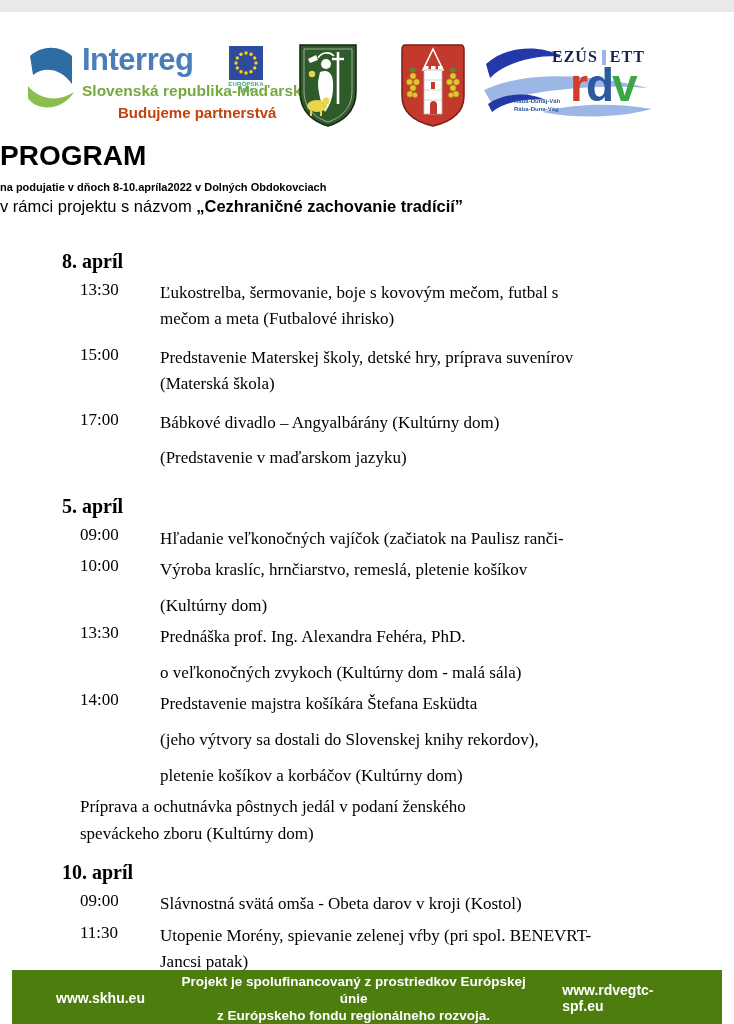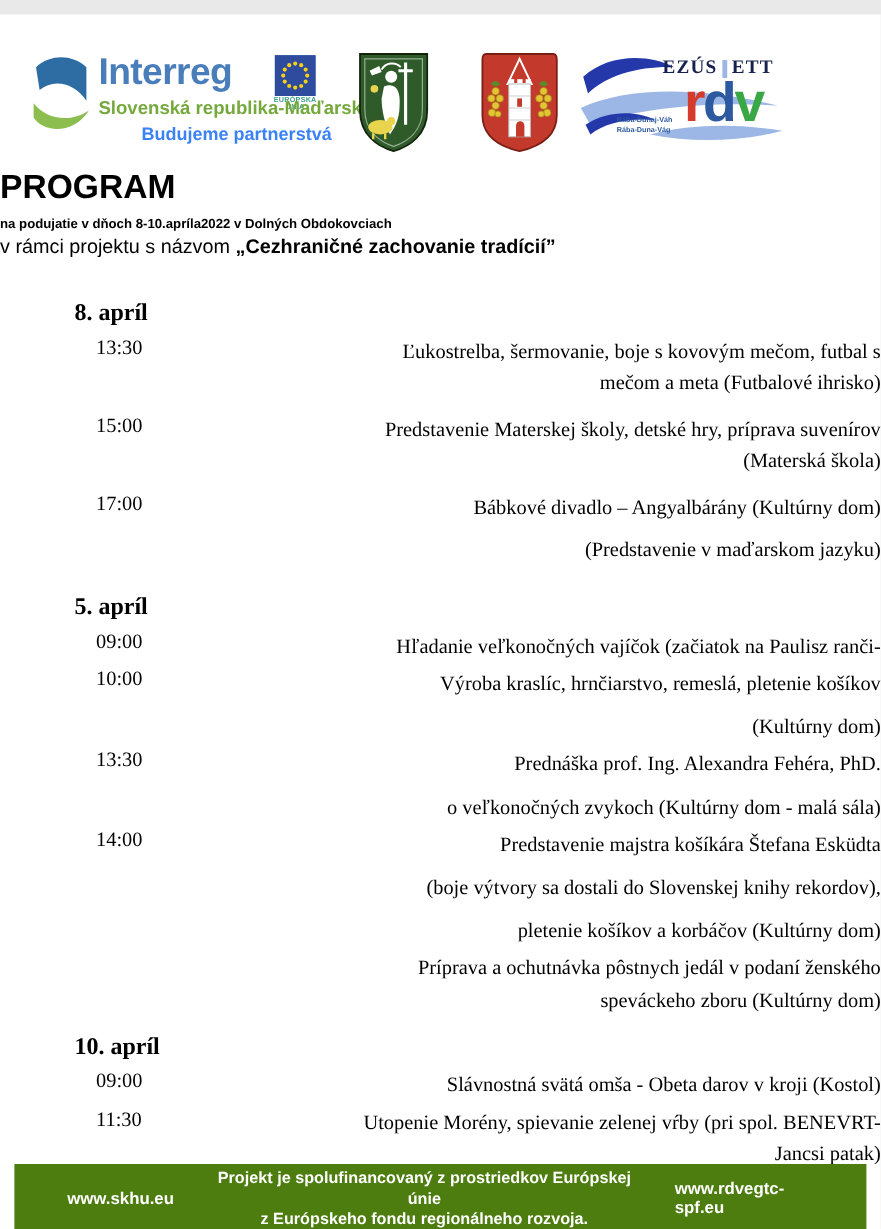--- a/index.html
+++ b/index.html
@@ -17,21 +17,21 @@
   
   .logos { position:absolute; top:28px; left:0; width:734px; height:90px; }
 
   .interreg { position:absolute; left:24px; top:2px; width:262px; height:86px; }
   .interreg .swoosh { position:absolute; left:0; top:2px; }
   .interreg .brand { position:absolute; left:58px; top:0px; font-family:"Liberation Sans",sans-serif; font-weight:bold; font-size:31px; color:#4a7ebb; letter-spacing:-0.5px; }
   .euflag { position:absolute; left:204px; top:4px; width:36px; height:46px; text-align:center; }
   .euflag .flag { width:34px; height:34px; background:#2e4b9e; display:block; margin:0 auto; }
   .euflag .eu-label { font-family:"Liberation Sans",sans-serif; font-size:6px; color:#3f9f86; font-weight:bold; display:block; margin-top:1px; letter-spacing:0.2px; }
   .interreg .region { position:absolute; left:58px; top:40px; font-family:"Liberation Sans",sans-serif; font-size:15.5px; color:#76a93d; font-weight:bold; white-space:nowrap; }
-  .interreg .tagline { position:absolute; left:94px; top:62px; font-family:"Liberation Sans",sans-serif; font-size:15px; color:#3b82f6; font-weight:bold; white-space:nowrap; }
+  .interreg .tagline { position:absolute; left:94px; top:62px; font-family:"Liberation Sans",sans-serif; font-size:15px; color:#c2410c; font-weight:bold; white-space:nowrap; }
 
   .coat { position:absolute; top:2px; }
   .coat-green { left:296px; }
   .coat-red { left:398px; }
 
   .ezus { position:absolute; left:484px; top:2px; width:176px; height:86px; font-family:"Liberation Serif",serif; }
   .ezus .name { position:absolute; left:68px; top:6px; font-size:16px; font-weight:bold; color:#16214d; letter-spacing:1px; display:flex; align-items:center; }
   .ezus .bar { display:inline-block; width:4px; height:15px; background:#9cb7e6; margin:0 4px; }
   .ezus .acronym { position:absolute; left:86px; top:16px; font-size:46px; font-weight:bold; font-family:"Liberation Sans",sans-serif; letter-spacing:-2px; }
   .ezus .acronym .r { color:#d43b2c; }
@@ -49,21 +49,21 @@
   
   .schedule { position:absolute; top:238px; left:0; width:734px; font-size:17px; }
   .day-title { font-size:20px; font-weight:bold; margin:0 0 7px 62px; font-family:"Liberation Serif",serif; }
   .day { margin-bottom:14px; }
   .day-2 { margin-top:24px; }
   .day-3 { margin-top:6px; }
   .item { display:flex; padding-left:80px; margin-bottom:13px; }
   .day-2 .item { margin-bottom:4px; }
   .day-3 .item { margin-bottom:6px; }
   .time { width:80px; flex:0 0 80px; }
-  .desc { flex:1;text-align:right; }
+  .desc { flex:1; }
   .line { line-height:26px; white-space:nowrap; }
   .spaced .line + .line { margin-top:9px; }
   .day-2 .line { line-height:27px; }
 
   
   .footer {
     position:absolute; left:12px; right:12px; bottom:10px; height:56px;
     background:#4d7c0f; color:#fff;
     display:flex; align-items:center; justify-content:space-between;
     padding:0 38px 0 44px;
@@ -231,21 +231,21 @@
         <div class="time">13:30</div>
         <div class="desc">
           <div class="line">Prednáška prof. Ing. Alexandra Fehéra, PhD.</div>
           <div class="line">o veľkonočných zvykoch  (Kultúrny dom - malá sála)</div>
         </div>
       </div>
       <div class="item spaced">
         <div class="time">14:00</div>
         <div class="desc">
           <div class="line">Predstavenie majstra košíkára Štefana Esküdta</div>
-          <div class="line">(boje výtvory sa dostali do Slovenskej knihy rekordov),</div>
+          <div class="line">(jeho výtvory sa dostali do Slovenskej knihy rekordov),</div>
           <div class="line">pletenie košíkov a korbáčov  (Kultúrny dom)</div>
         </div>
       </div>
       <div class="item">
         <div class="desc">
           <div class="line">Príprava a ochutnávka pôstnych jedál v podaní ženského</div>
           <div class="line">speváckeho zboru  (Kultúrny dom)</div>
         </div>
       </div>
     </section>

